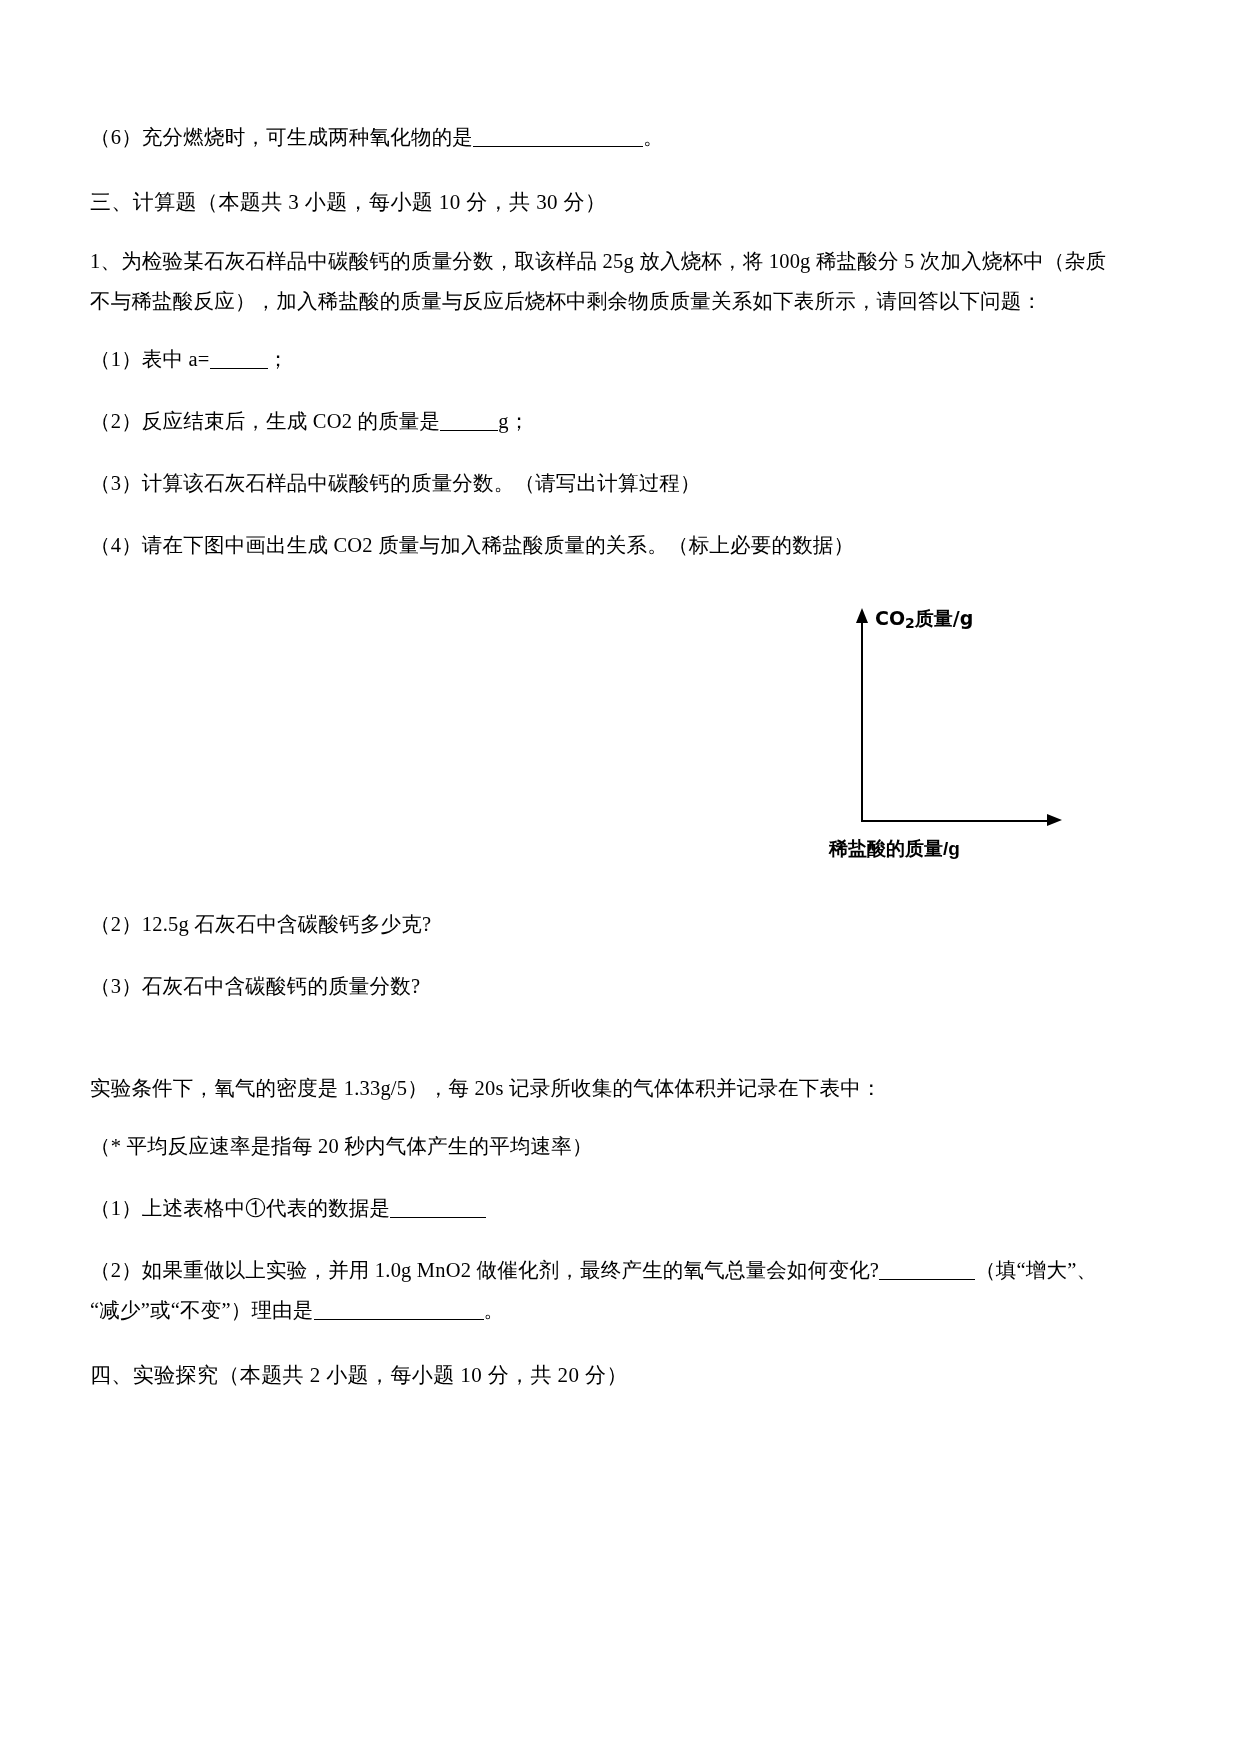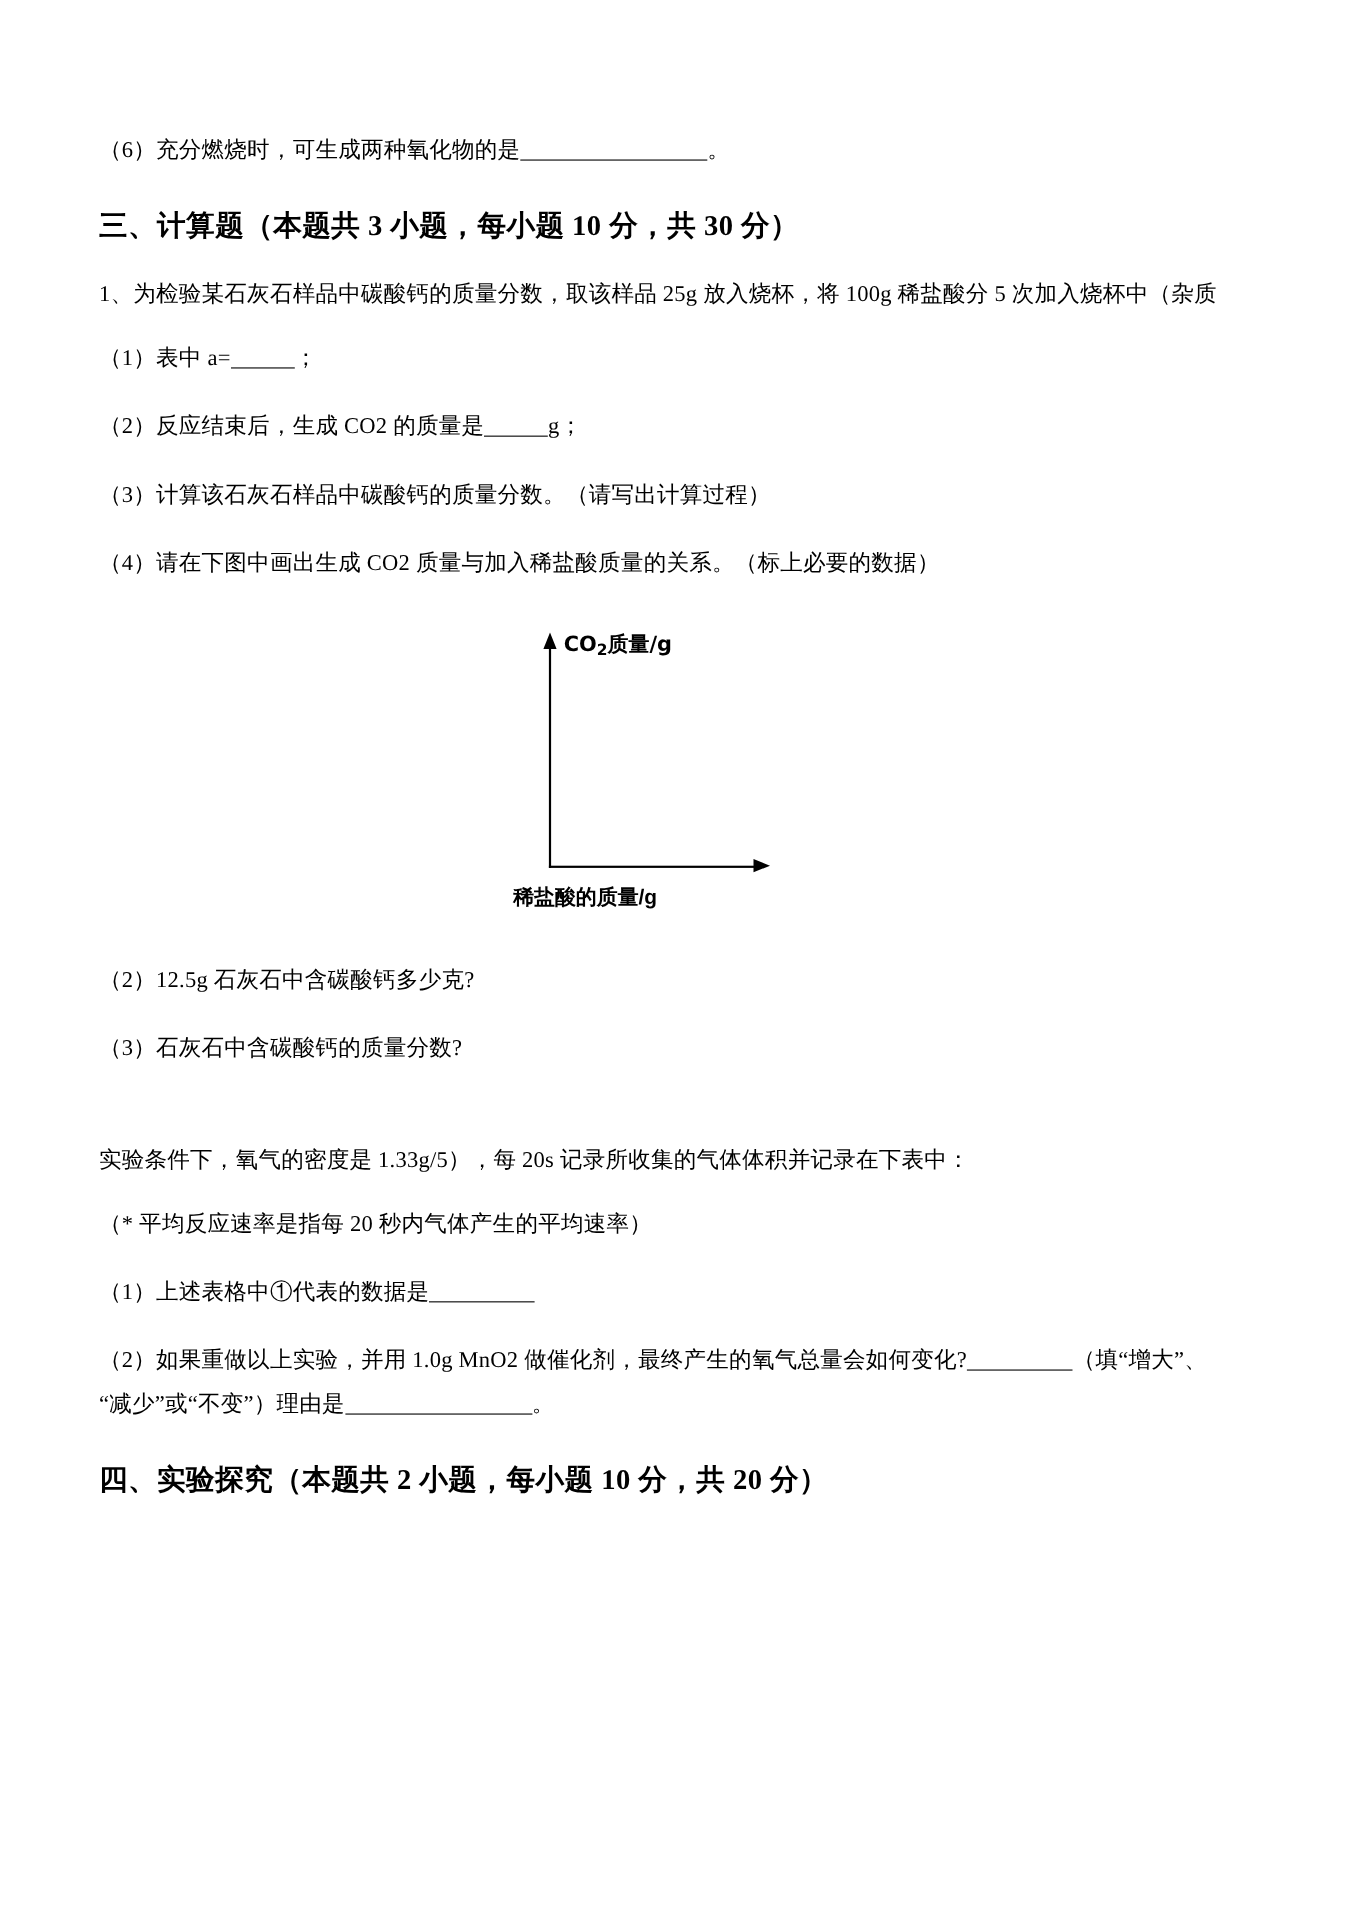--- a/index.html
+++ b/index.html
@@ -27,22 +27,22 @@
     letter-spacing: 0.2px;
     text-align: justify;
   }
   .para {
     margin: 0 0 22px 0;
   }
   .para.tight {
     margin-bottom: 18px;
   }
   .section-head {
-    font-weight: bold;
-    font-size: 26px;
+    font-weight: normal;
+    font-size: 21px;
     margin: 30px 0 26px 0;
     letter-spacing: 0.4px;
   }
   .blank-s {
     display: inline-block;
     border-bottom: 1px solid #000;
     width: 58px;
     vertical-align: -3px;
   }
   .blank-m {
@@ -60,21 +60,21 @@
   .blank-xl {
     display: inline-block;
     border-bottom: 1px solid #000;
     width: 170px;
     vertical-align: -3px;
   }
   
   .figure {
     margin: 34px 0 40px 0;
     display: flex;
-    justify-content: center;
+    justify-content: flex-end;
   }
   .axes-wrap {
     position: relative;
     width: 330px;
     height: 265px;
   }
   .y-axis {
     position: absolute;
     left: 46px;
     top: 22px;
@@ -139,20 +139,21 @@
 <div class="page">
 
   <p class="line para">
     <span>（6）充分燃烧时，可生成两种氧化物的是</span><span class="blank-xl"></span><span>。</span>
   </p>
 
   <h2 class="section-head">三、计算题（本题共 3 小题，每小题 10 分，共 30 分）</h2>
 
   <p class="line para tight">
     <span>1、为检验某石灰石样品中碳酸钙的质量分数，取该样品 25g 放入烧杯，将 100g 稀盐酸分 5 次加入烧杯中（杂质</span><br>
+    <span>不与稀盐酸反应），加入稀盐酸的质量与反应后烧杯中剩余物质质量关系如下表所示，请回答以下问题：</span>
   </p>
 
   <p class="line para">
     <span>（1）表中 a=</span><span class="blank-s"></span><span>；</span>
   </p>
 
   <p class="line para">
     <span>（2）反应结束后，生成 CO2 的质量是</span><span class="blank-s"></span><span>g；</span>
   </p>
 

